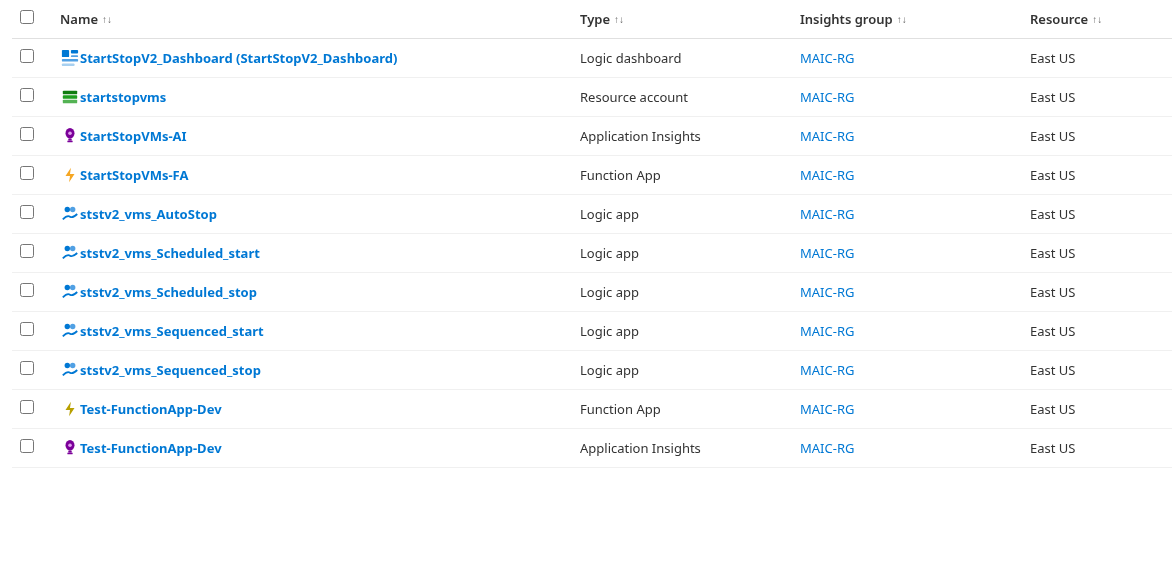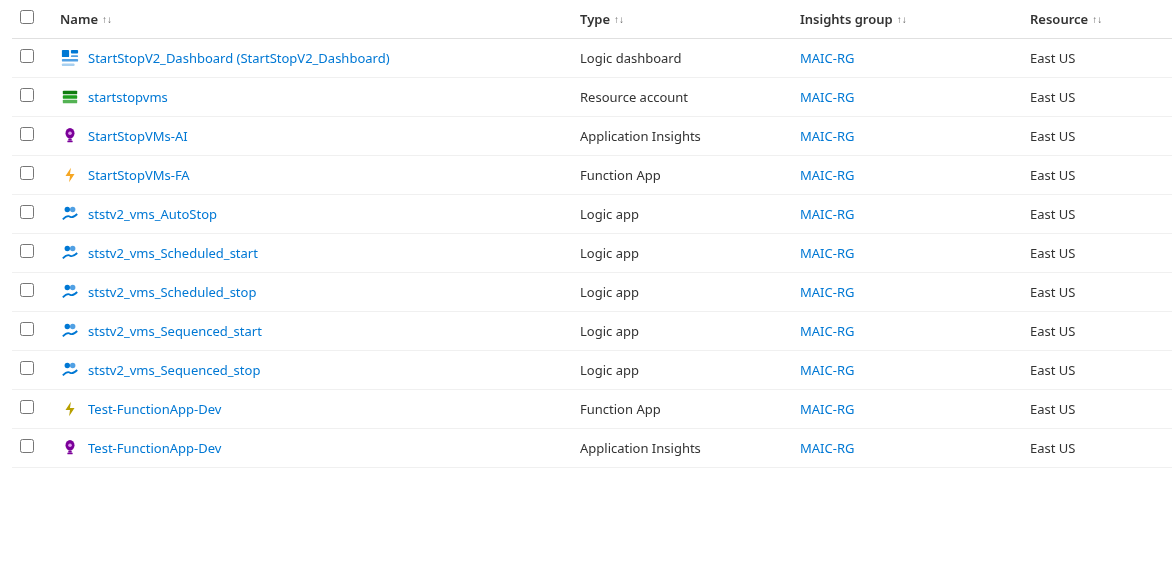--- a/index.html
+++ b/index.html
@@ -55,21 +55,22 @@
       border-bottom: 1px solid #f0f0f0;
     }
     tbody td {
       padding: 8px 12px;
       font-size: 13px;
       vertical-align: middle;
     }
     .cell-name {
       display: flex;
       align-items: center;
-      gap: 8px;
+      gap: 0;
+      font-weight: bold;
     }
     .resource-link {
       color: #0078d4;
       text-decoration: none;
       cursor: pointer;
     }
     .rg-link {
       color: #0078d4;
       text-decoration: none;
       cursor: pointer;

